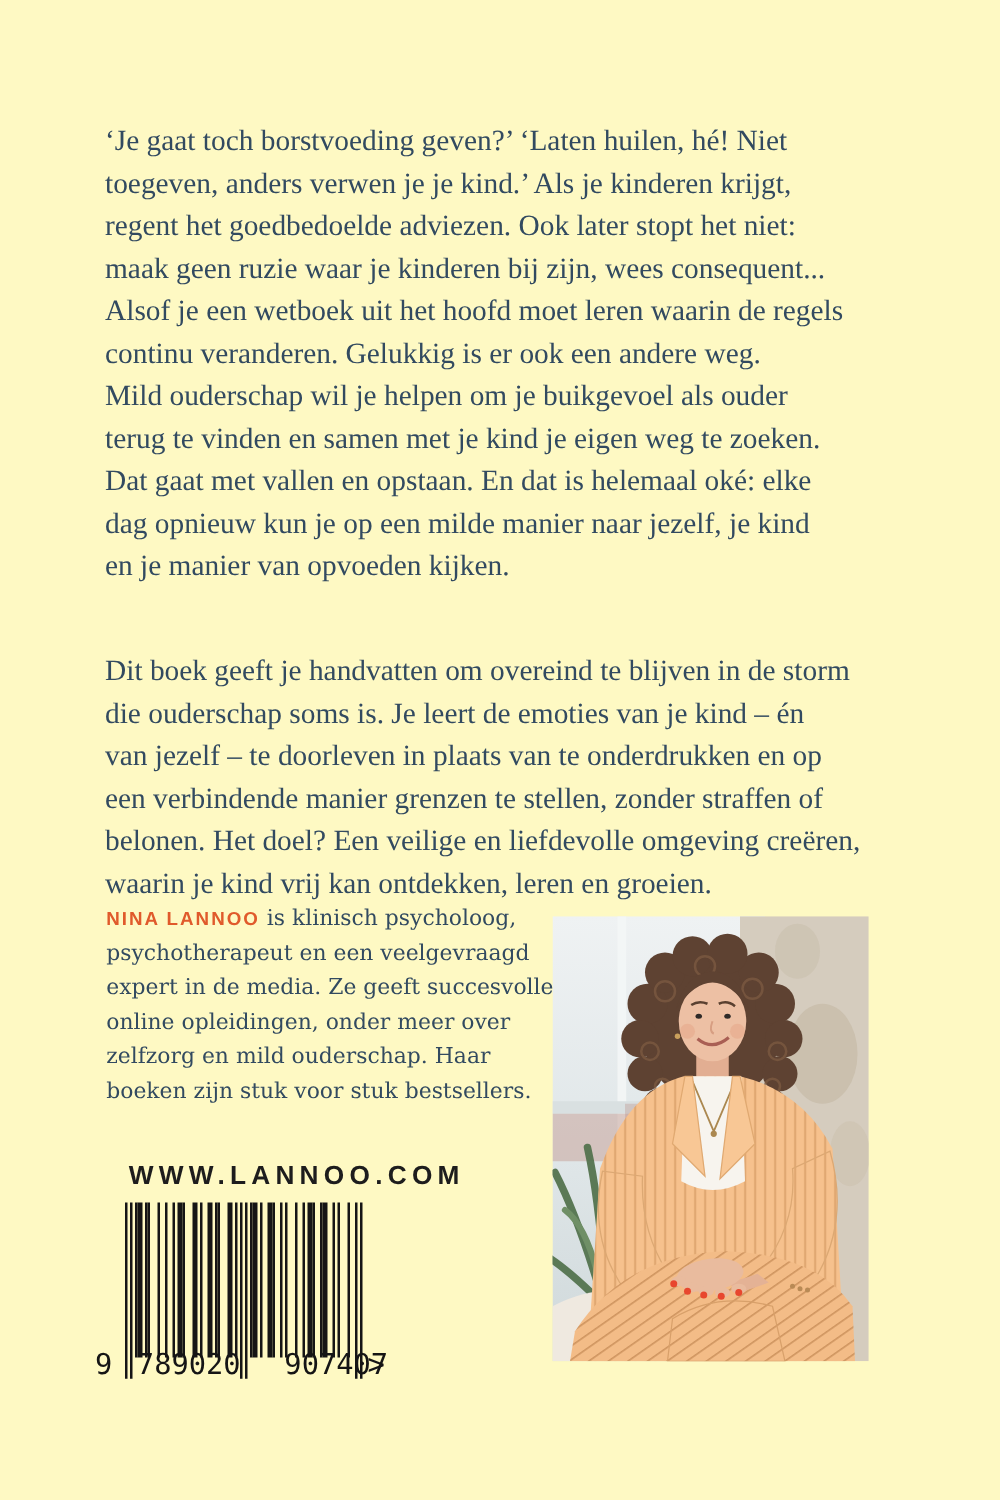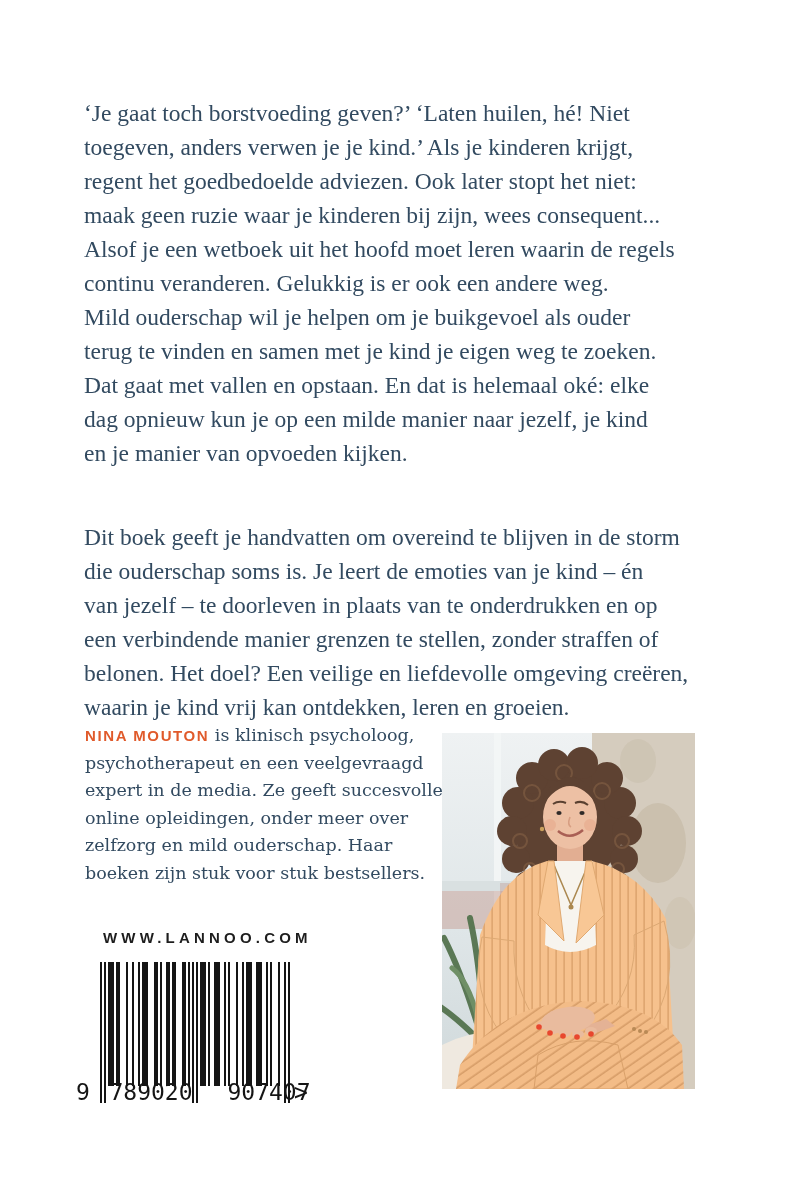--- a/index.html
+++ b/index.html
@@ -1,19 +1,19 @@
 <!DOCTYPE html>
 <html><head>
 <meta charset="utf-8">
 <style>
   html,body{margin:0;padding:0;background:#e8e8e8;}
   .cover{
     position:relative;
     width:800px;height:1200px;
-    background:#ffffff;
+    background:#fef9c3;
     overflow:hidden;
     font-family:"Liberation Serif",serif;
   }
   .blurb{
     position:absolute;left:84px;top:62px;width:700px;
     color:#324a60;
     font-size:23.5px;line-height:34px;
     white-space:pre-line;
   }
   .para{margin:0;}
@@ -30,21 +30,21 @@
     font-family:"Liberation Sans",sans-serif;
     font-weight:bold;
     font-size:15px;
     letter-spacing:1.6px;
     white-space:normal;
   }
   .website{
     position:absolute;left:103px;top:929px;
     font-family:"Liberation Sans",sans-serif;
     font-weight:bold;
-    font-size:15px;
+    font-size:21px;
     letter-spacing:4.2px;
     color:#1d1d1d;
   }
   .barcode{position:absolute;left:100px;top:962px;width:190px;height:150px;}
   .bars{display:flex;align-items:flex-start;}
   .module{width:2px;height:124px;flex:0 0 2px;}
   .module.bar{background:#151515;}
   .module.bar.tall{height:141px;}
   .digits{
     position:absolute;top:117px;left:0;width:100%;height:32px;
@@ -79,21 +79,21 @@
 dag opnieuw kun je op een milde manier naar jezelf, je kind
 en je manier van opvoeden kijken.</div>
     <div class="para">Dit boek geeft je handvatten om overeind te blijven in de storm
 die ouderschap soms is. Je leert de emoties van je kind – én
 van jezelf – te doorleven in plaats van te onderdrukken en op
 een verbindende manier grenzen te stellen, zonder straffen of
 belonen. Het doel? Een veilige en liefdevolle omgeving creëren,
 waarin je kind vrij kan ontdekken, leren en groeien.</div>
   </div>
 
-  <div class="bio"><span class="name">NINA MOUTON</span><span> is klinisch psycholoog,
+  <div class="bio"><span class="name">NINA LANNOO</span><span> is klinisch psycholoog,
 psychotherapeut en een veelgevraagd
 expert in de media. Ze geeft succesvolle
 online opleidingen, onder meer over
 zelfzorg en mild ouderschap. Haar
 boeken zijn stuk voor stuk bestsellers.</span></div>
 
   <div class="website">WWW.LANNOO.COM</div>
 
   <div class="barcode">
     <div class="bars">

